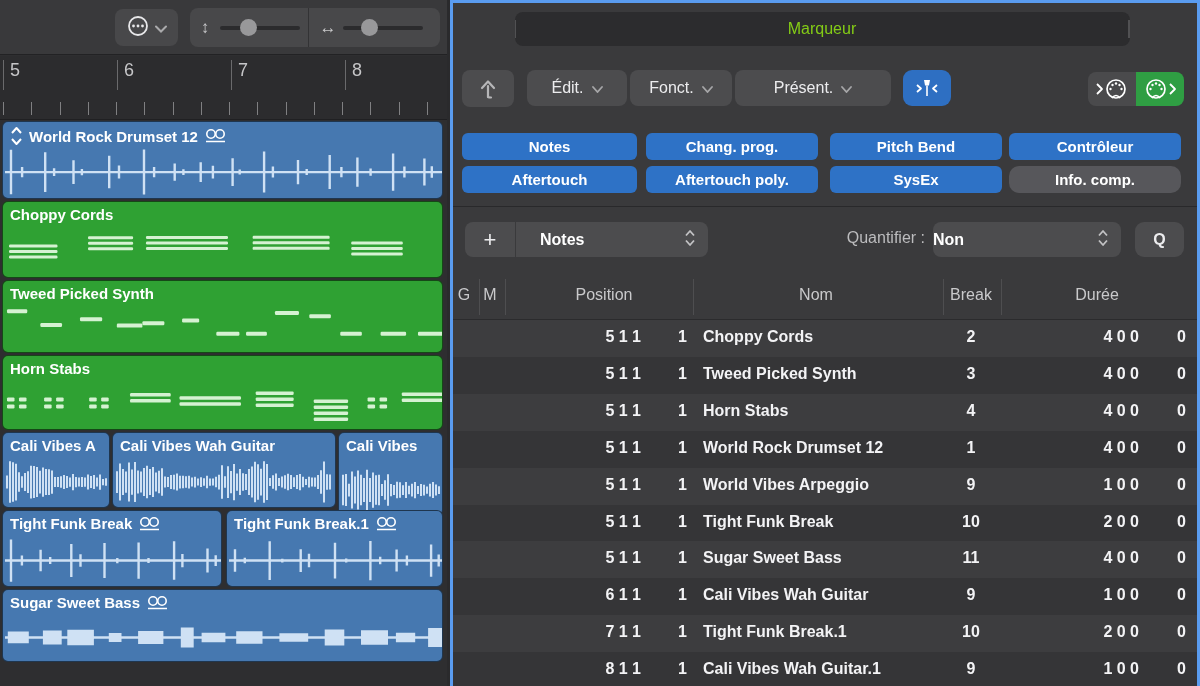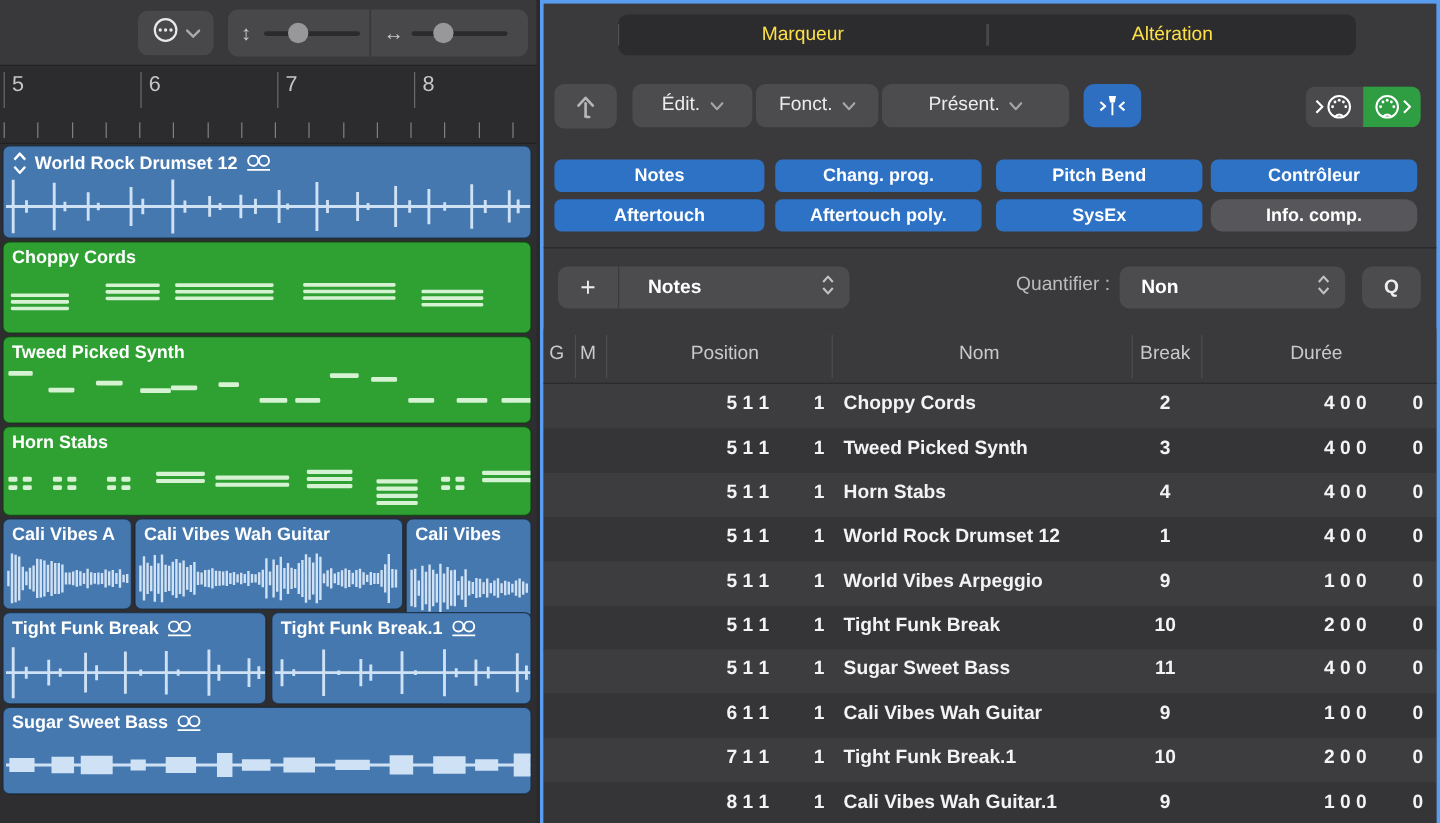--- a/index.html
+++ b/index.html
@@ -30,21 +30,21 @@
   .region.green { background:#2fa133; }
   .region-label { display:flex; align-items:center; gap:6px; padding:4px 7px 0 7px; color:#ffffff; font-size:15px; font-weight:700; white-space:nowrap; }
   .region svg.wave { position:absolute; left:0; bottom:0; }
   .loop-icon svg, .transpose-icon svg { display:block; }
 
   
   #right-panel { position:absolute; left:450px; top:0; width:750px; height:686px; background:#3a3a3c;
                  border-top:3px solid #5a9cf0; border-left:3px solid #5a9cf0; border-right:3px solid #5a9cf0; }
   
   #tabs { position:absolute; left:62px; top:9px; width:615px; height:34px; background:#2c2c2e; border-radius:8px; display:flex; align-items:stretch; }
-  .tab { position:relative; flex:1; display:flex; align-items:center; justify-content:center; font-size:16px; color:#fde047; border-radius:7px; }
+  .tab { position:relative; flex:1; display:flex; align-items:center; justify-content:center; font-size:16px; color:#84cc16; border-radius:7px; }
   .tab.active { background:#2e73ca; color:#ffffff; font-weight:700; }
   .tab-sep { width:1px; height:18px; background:#515153; align-self:center; }
 
   .btn { position:absolute; background:#4c4c4e; border-radius:8px; display:flex; align-items:center; justify-content:center; color:#ececee; font-size:16px; }
   .menu-btn { gap:8px; padding:0 10px; }
   .chev { display:block; }
   #hier-btn { left:9px; top:67px; width:52px; height:37px; }
   #link-btn { left:450px; top:67px; width:48px; height:36px; background:#2e6fc2; border-radius:9px; }
   #midi-group { position:absolute; left:635px; top:69px; height:34px; display:flex; border-radius:8px; overflow:hidden; }
   .midi-btn { width:48px; height:34px; display:flex; align-items:center; justify-content:center; }
@@ -57,21 +57,21 @@
   .filter-btn.off { background:#57575b;border-radius:10px; }
 
   #section-divider { position:absolute; left:0; top:203px; width:100%; height:1px; background:#29292b; }
 
   #add-group { position:absolute; left:12px; top:219px; height:35px; display:flex; background:#4c4c4e; border-radius:8px; overflow:hidden; align-items:center; }
   #plus-section { width:50px; text-align:center; font-size:22px; color:#ececee; }
   #add-divider { width:1px; height:35px; background:#3a3a3c; }
   #type-section { width:192px; display:flex; align-items:center; padding-left:24px; color:#ffffff; font-size:16px; font-weight:700; position:relative; }
   .updown { position:absolute; right:12px; top:50%; transform:translateY(-50%); }
   #quant-label { position:absolute; right:272px; top:226px; font-size:16px; color:#bcbcbe; }
-  #quant-popup { position:absolute; left:480px; top:219px; width:188px; height:35px; background:#4c4c4e; border-radius:8px; display:flex; align-items:center; padding-left:18px; color:#ffffff; font-size:16px; font-weight:700; }
+  #quant-popup { position:absolute; left:480px; top:219px; width:188px; height:35px; background:#4c4c4e; border-radius:8px; display:flex; align-items:center; padding-left:0; color:#ffffff; font-size:16px; font-weight:700; }
   #q-btn { left:682px; top:219px; width:49px; height:35px; font-weight:700; border-radius:9px; }
 
   #table-header { position:absolute; left:0; top:271px; width:100%; height:46px; background:#3a3a3c; border-bottom:1px solid #2b2b2d; }
   .col-head { position:absolute; top:12px; transform:translateX(-50%); font-size:16px; color:#c9c9cb; }
   .col-sep { position:absolute; top:5px; width:1px; height:36px; background:#4e4e50; }
 
   #table-rows { position:absolute; left:0; top:317px; width:100%; height:369px; }
   .ev-row { position:absolute; left:0; width:100%; height:37px; font-size:16px; font-weight:700; color:#f3f3f5; }
   .ev-row.odd  { background:#3d3d3f; }
   .ev-row.even { background:#353537; }
@@ -315,21 +315,20 @@
       </div>
   </div>
 
   <div id="right-panel">
 
     <div id="tabs">
         <div class="tab-sep"></div>
         <div class="tab">Marqueur</div>
         <div class="tab-sep"></div>
         <div class="tab-sep"></div>
-        <div class="tab">Altération</div>
       </div>
 
     <div class="btn" id="hier-btn">
       <svg width="26" height="26" viewBox="0 0 26 26">
           <path d="M13 21 Q13 12 13 10" fill="none" stroke="#b6b6b8" stroke-width="2.2" stroke-linecap="round"></path>
           <path d="M13 21 Q13 21.5 16 21.5" fill="none" stroke="#b6b6b8" stroke-width="2.2" stroke-linecap="round"></path>
           <polyline points="7,12 13,5.5 19,12" fill="none" stroke="#b6b6b8" stroke-width="2.2" stroke-linecap="round" stroke-linejoin="round"></polyline>
         </svg>
     </div>
 

